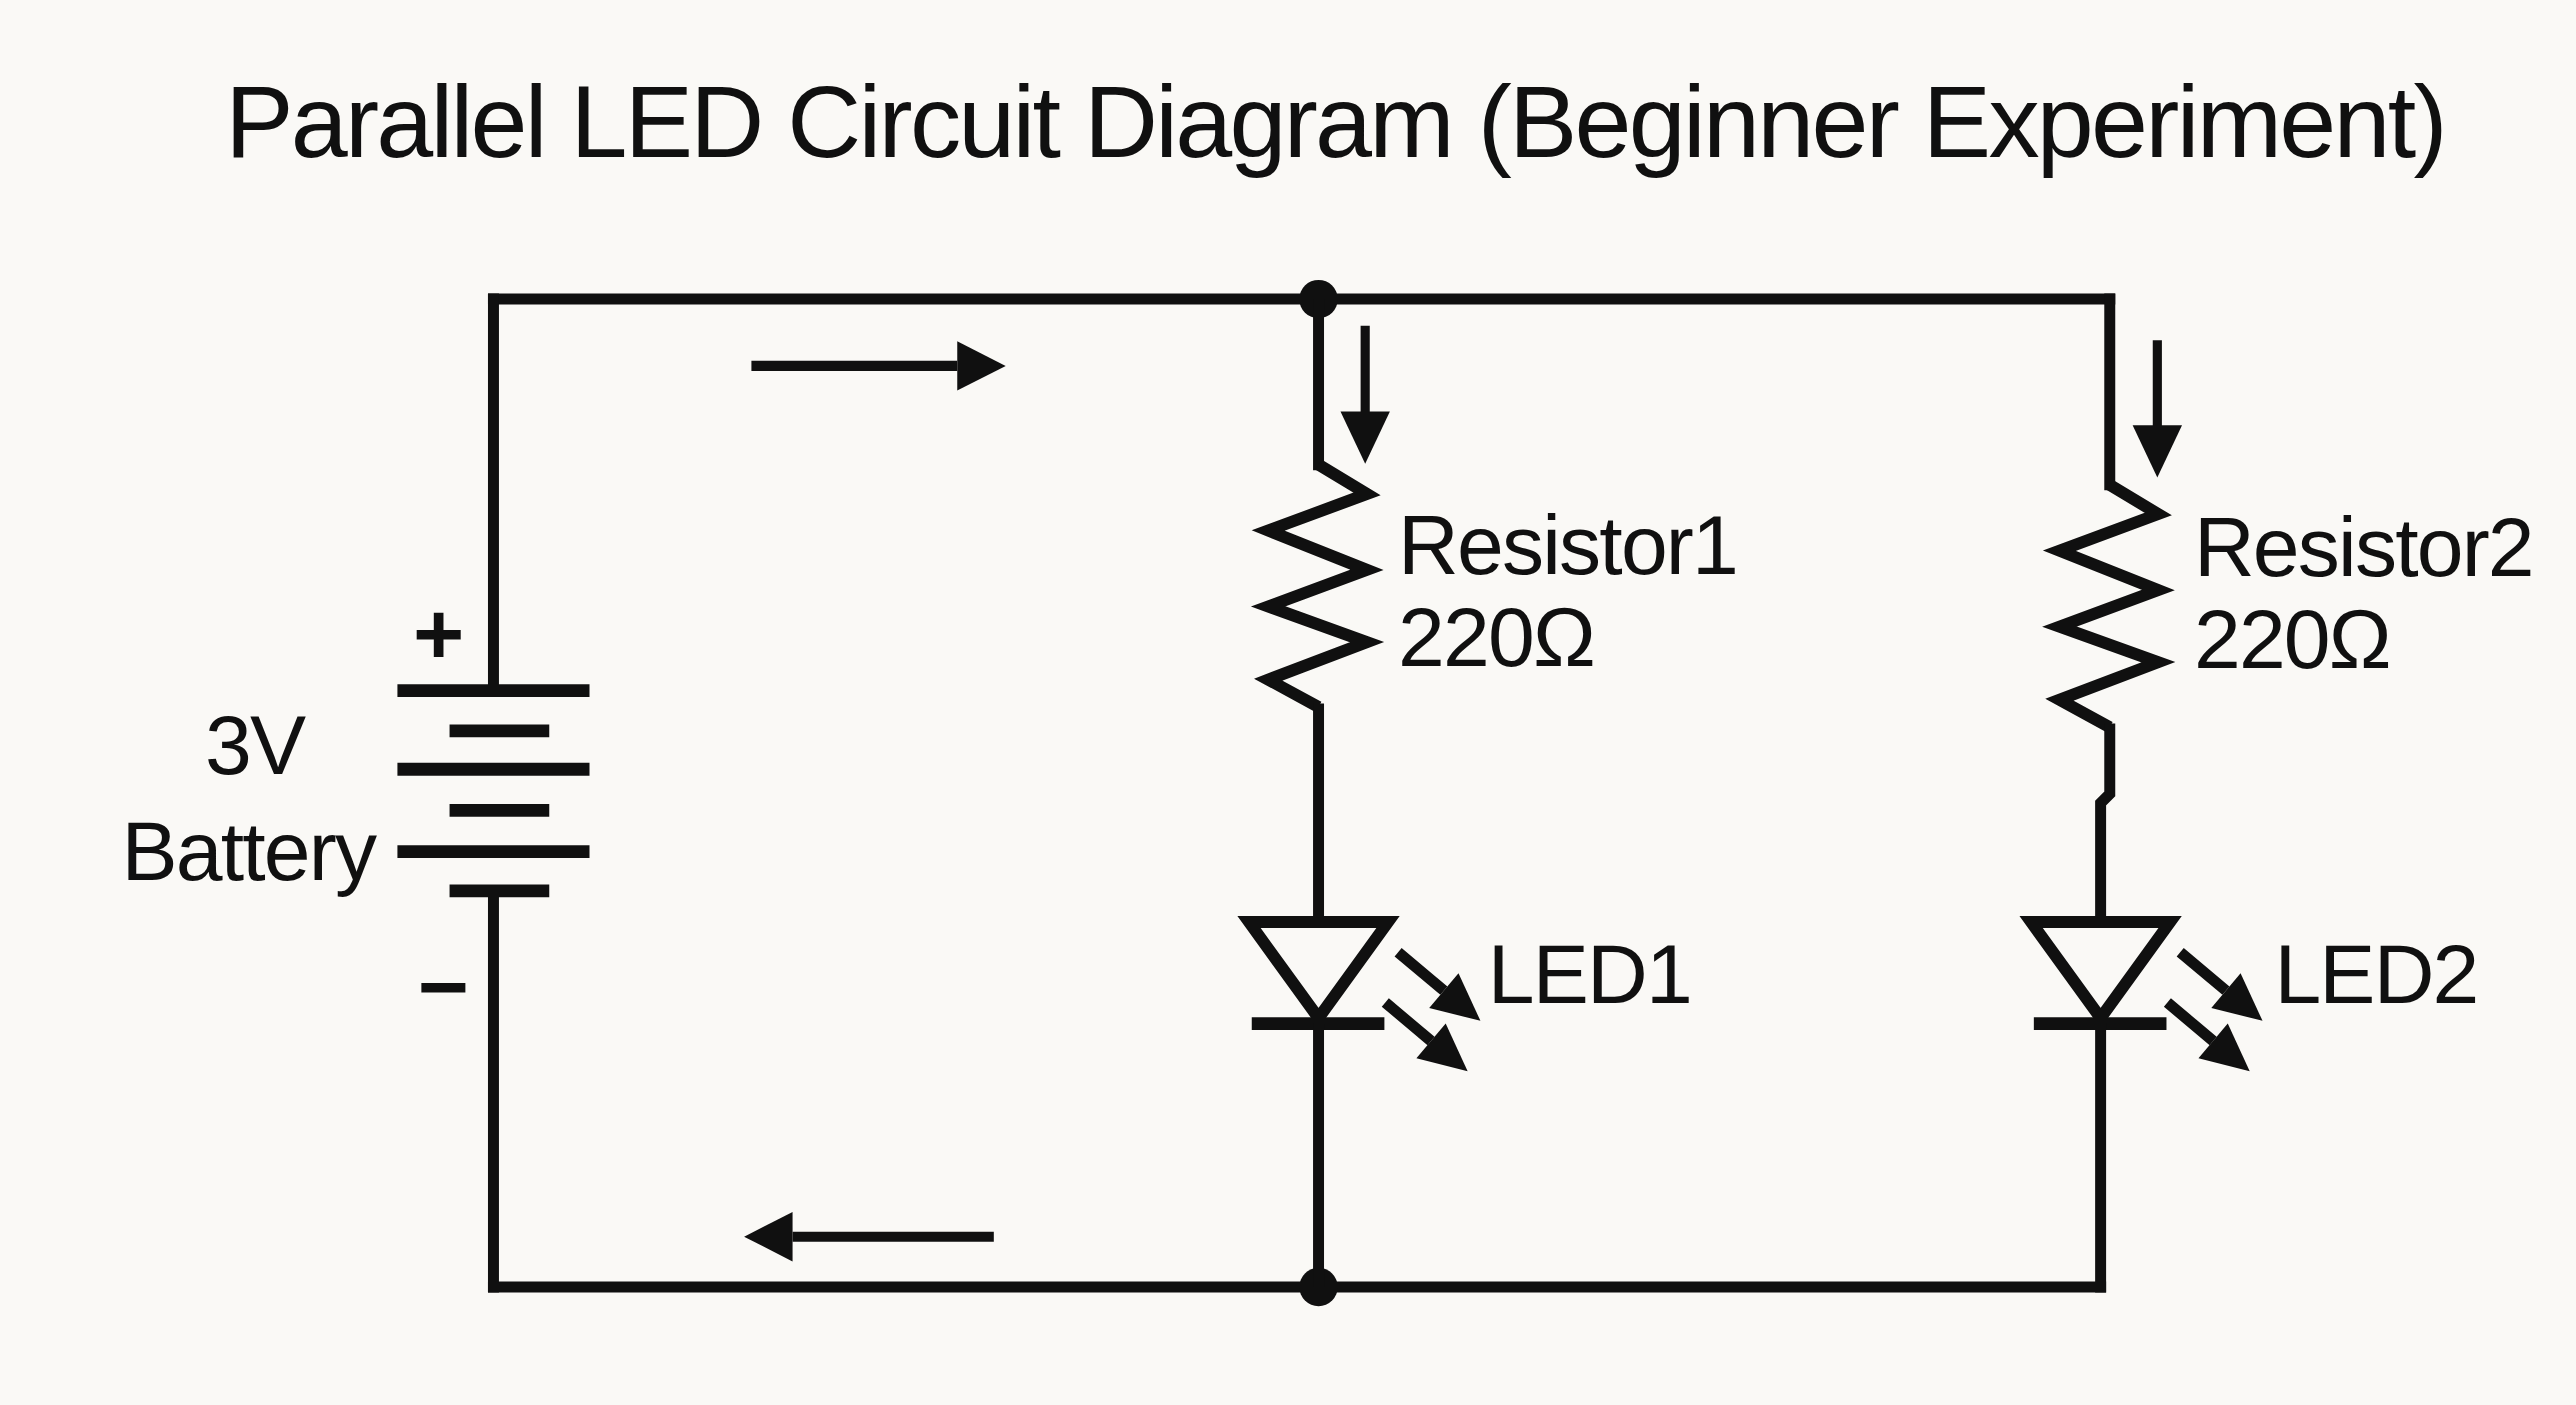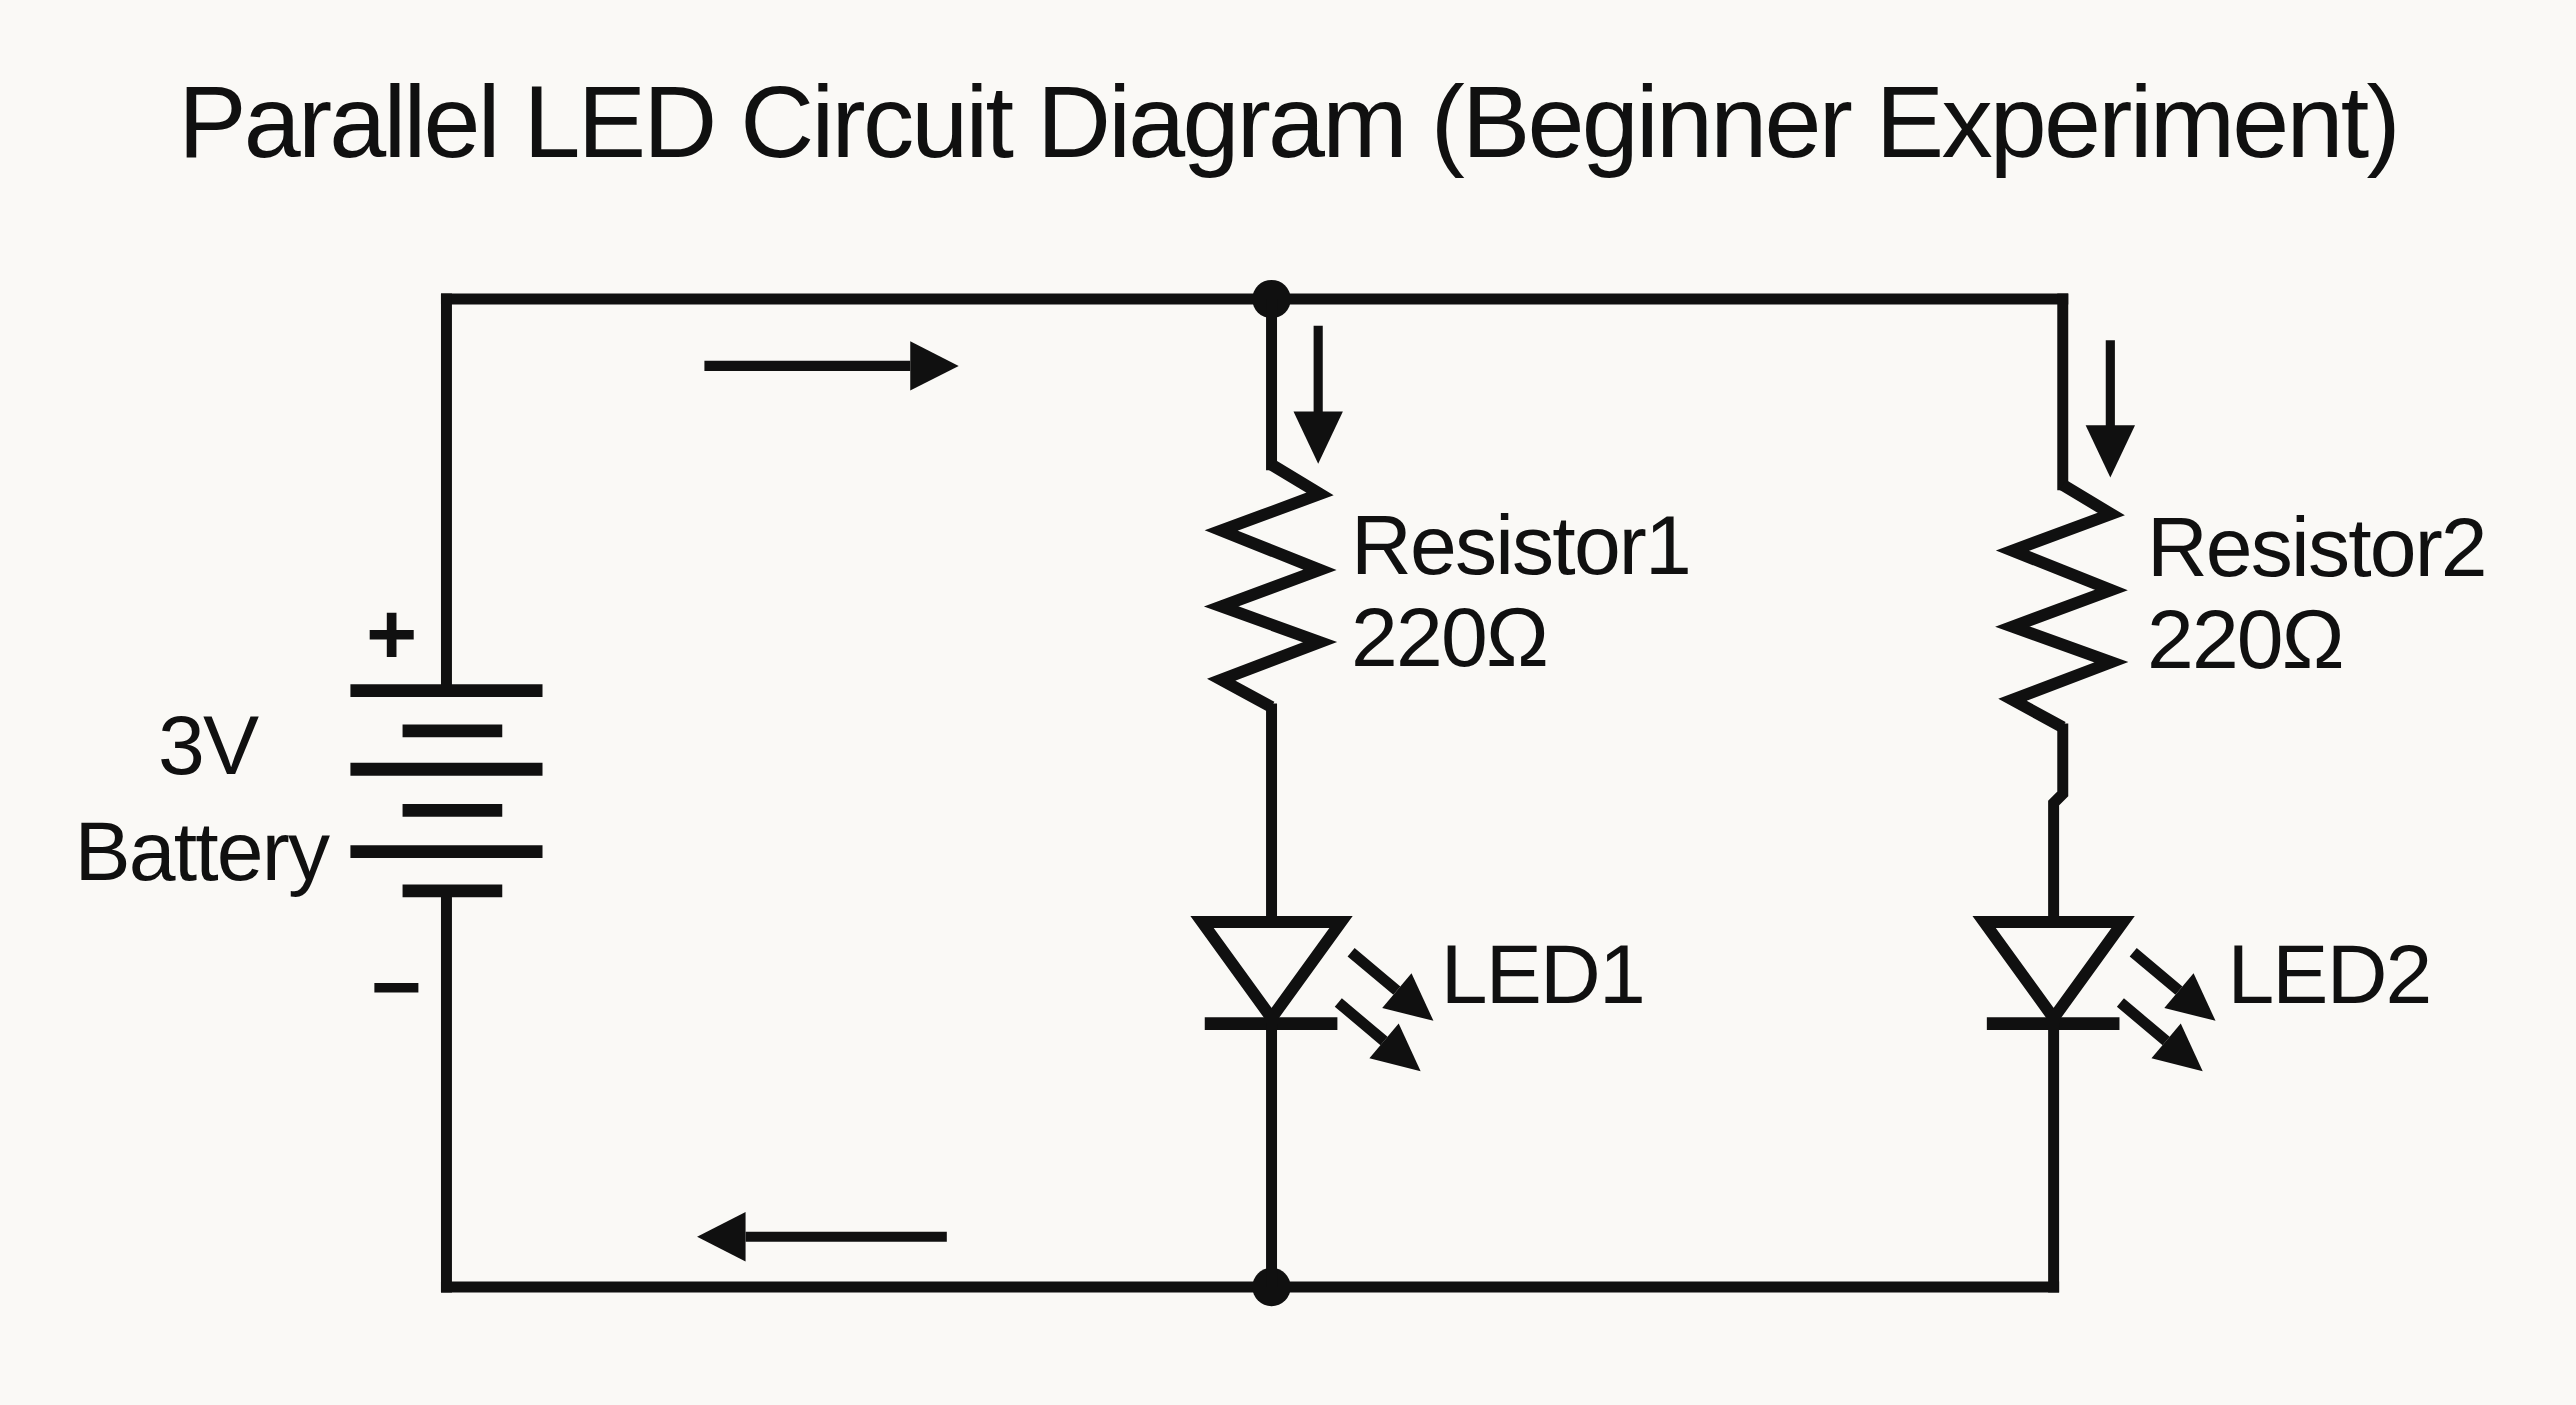--- a/index.html
+++ b/index.html
@@ -1,16 +1,16 @@
 <!DOCTYPE html>
 <html style="font-size:14.6px"><head>
 <meta charset="utf-8">
 <style>
   html, body { margin: 0; padding: 0; background: #faf9f6; }
-  .stage { width: 2116px; height: 1405px; position: relative; }
+  .stage { width: 2116px; height: 1405px; position: relative; padding-left: 47px; }
   svg { display: block; width: 2576px; height: 1405px; }
   text {
     font-family: "Liberation Sans", "DejaVu Sans", sans-serif;
     fill: #101010;
   }
   .title-text { font-size: 112px; letter-spacing: -3px; }
   .label-text { font-size: 92px; letter-spacing: -2px; }
   .sign-text  { font-size: 96px; font-weight: bold; }
   .ink-stroke { stroke: #101010; fill: none; }
   .ink-fill   { fill: #101010; stroke: none; }

